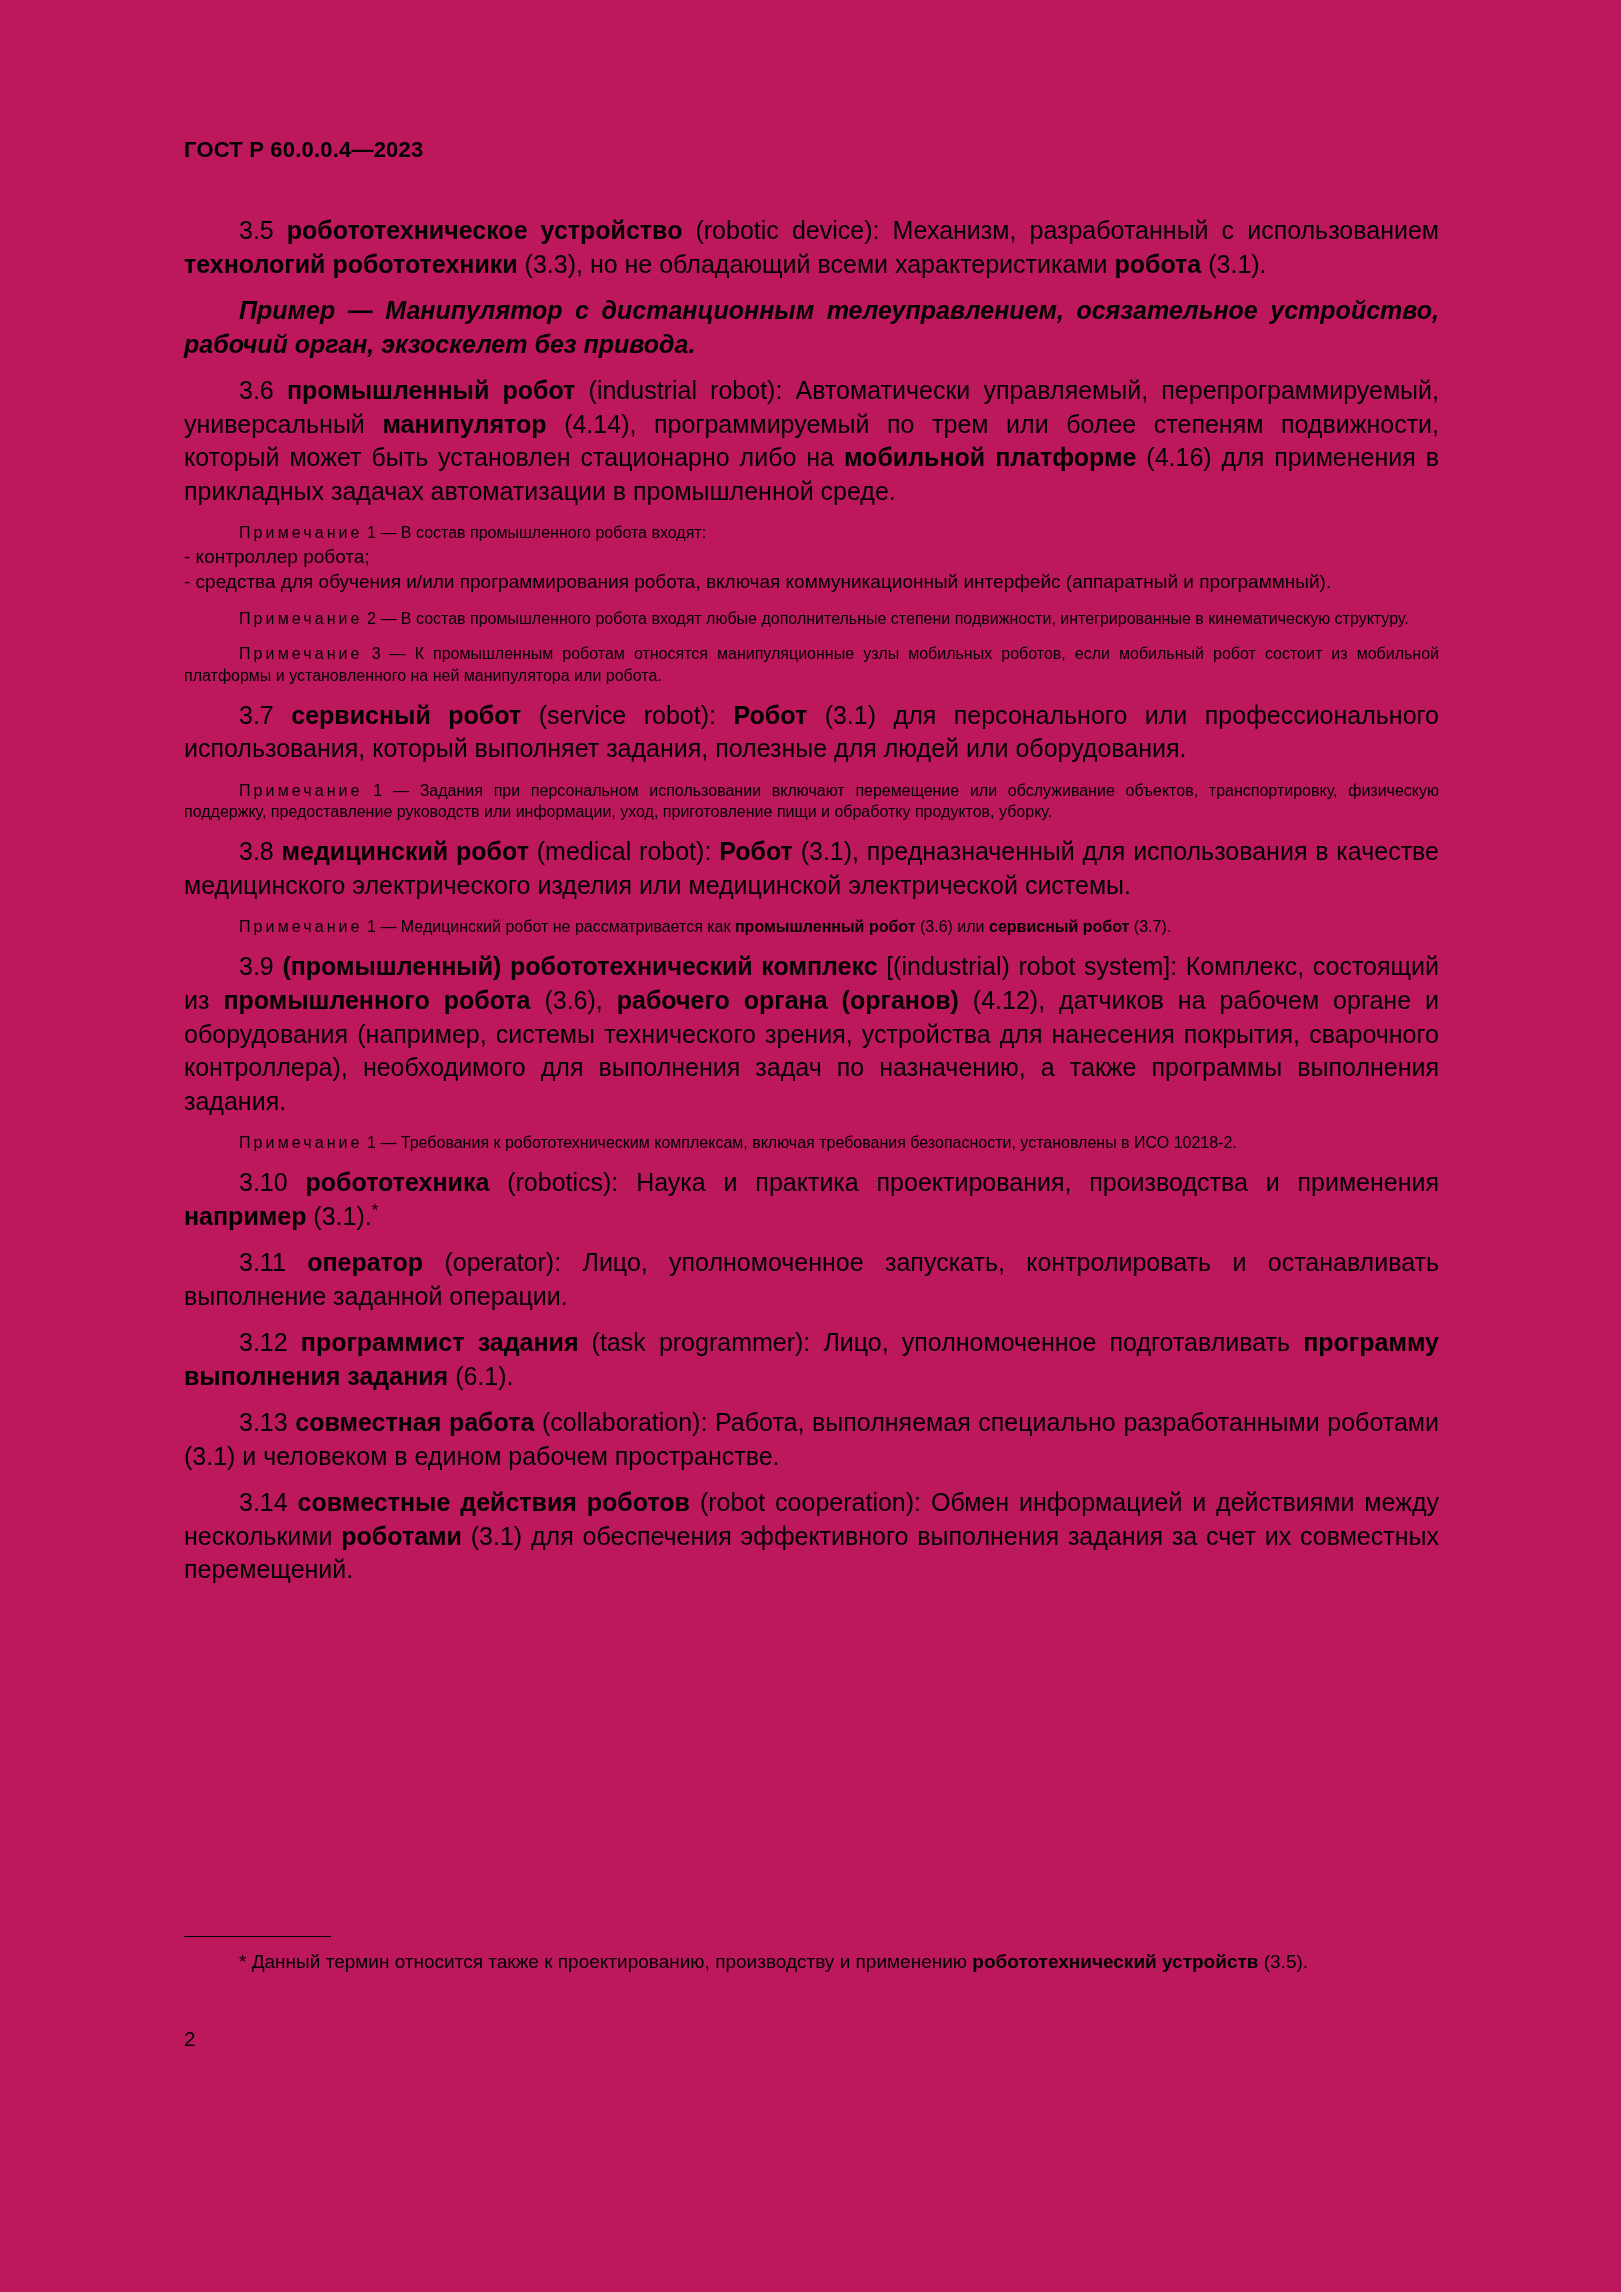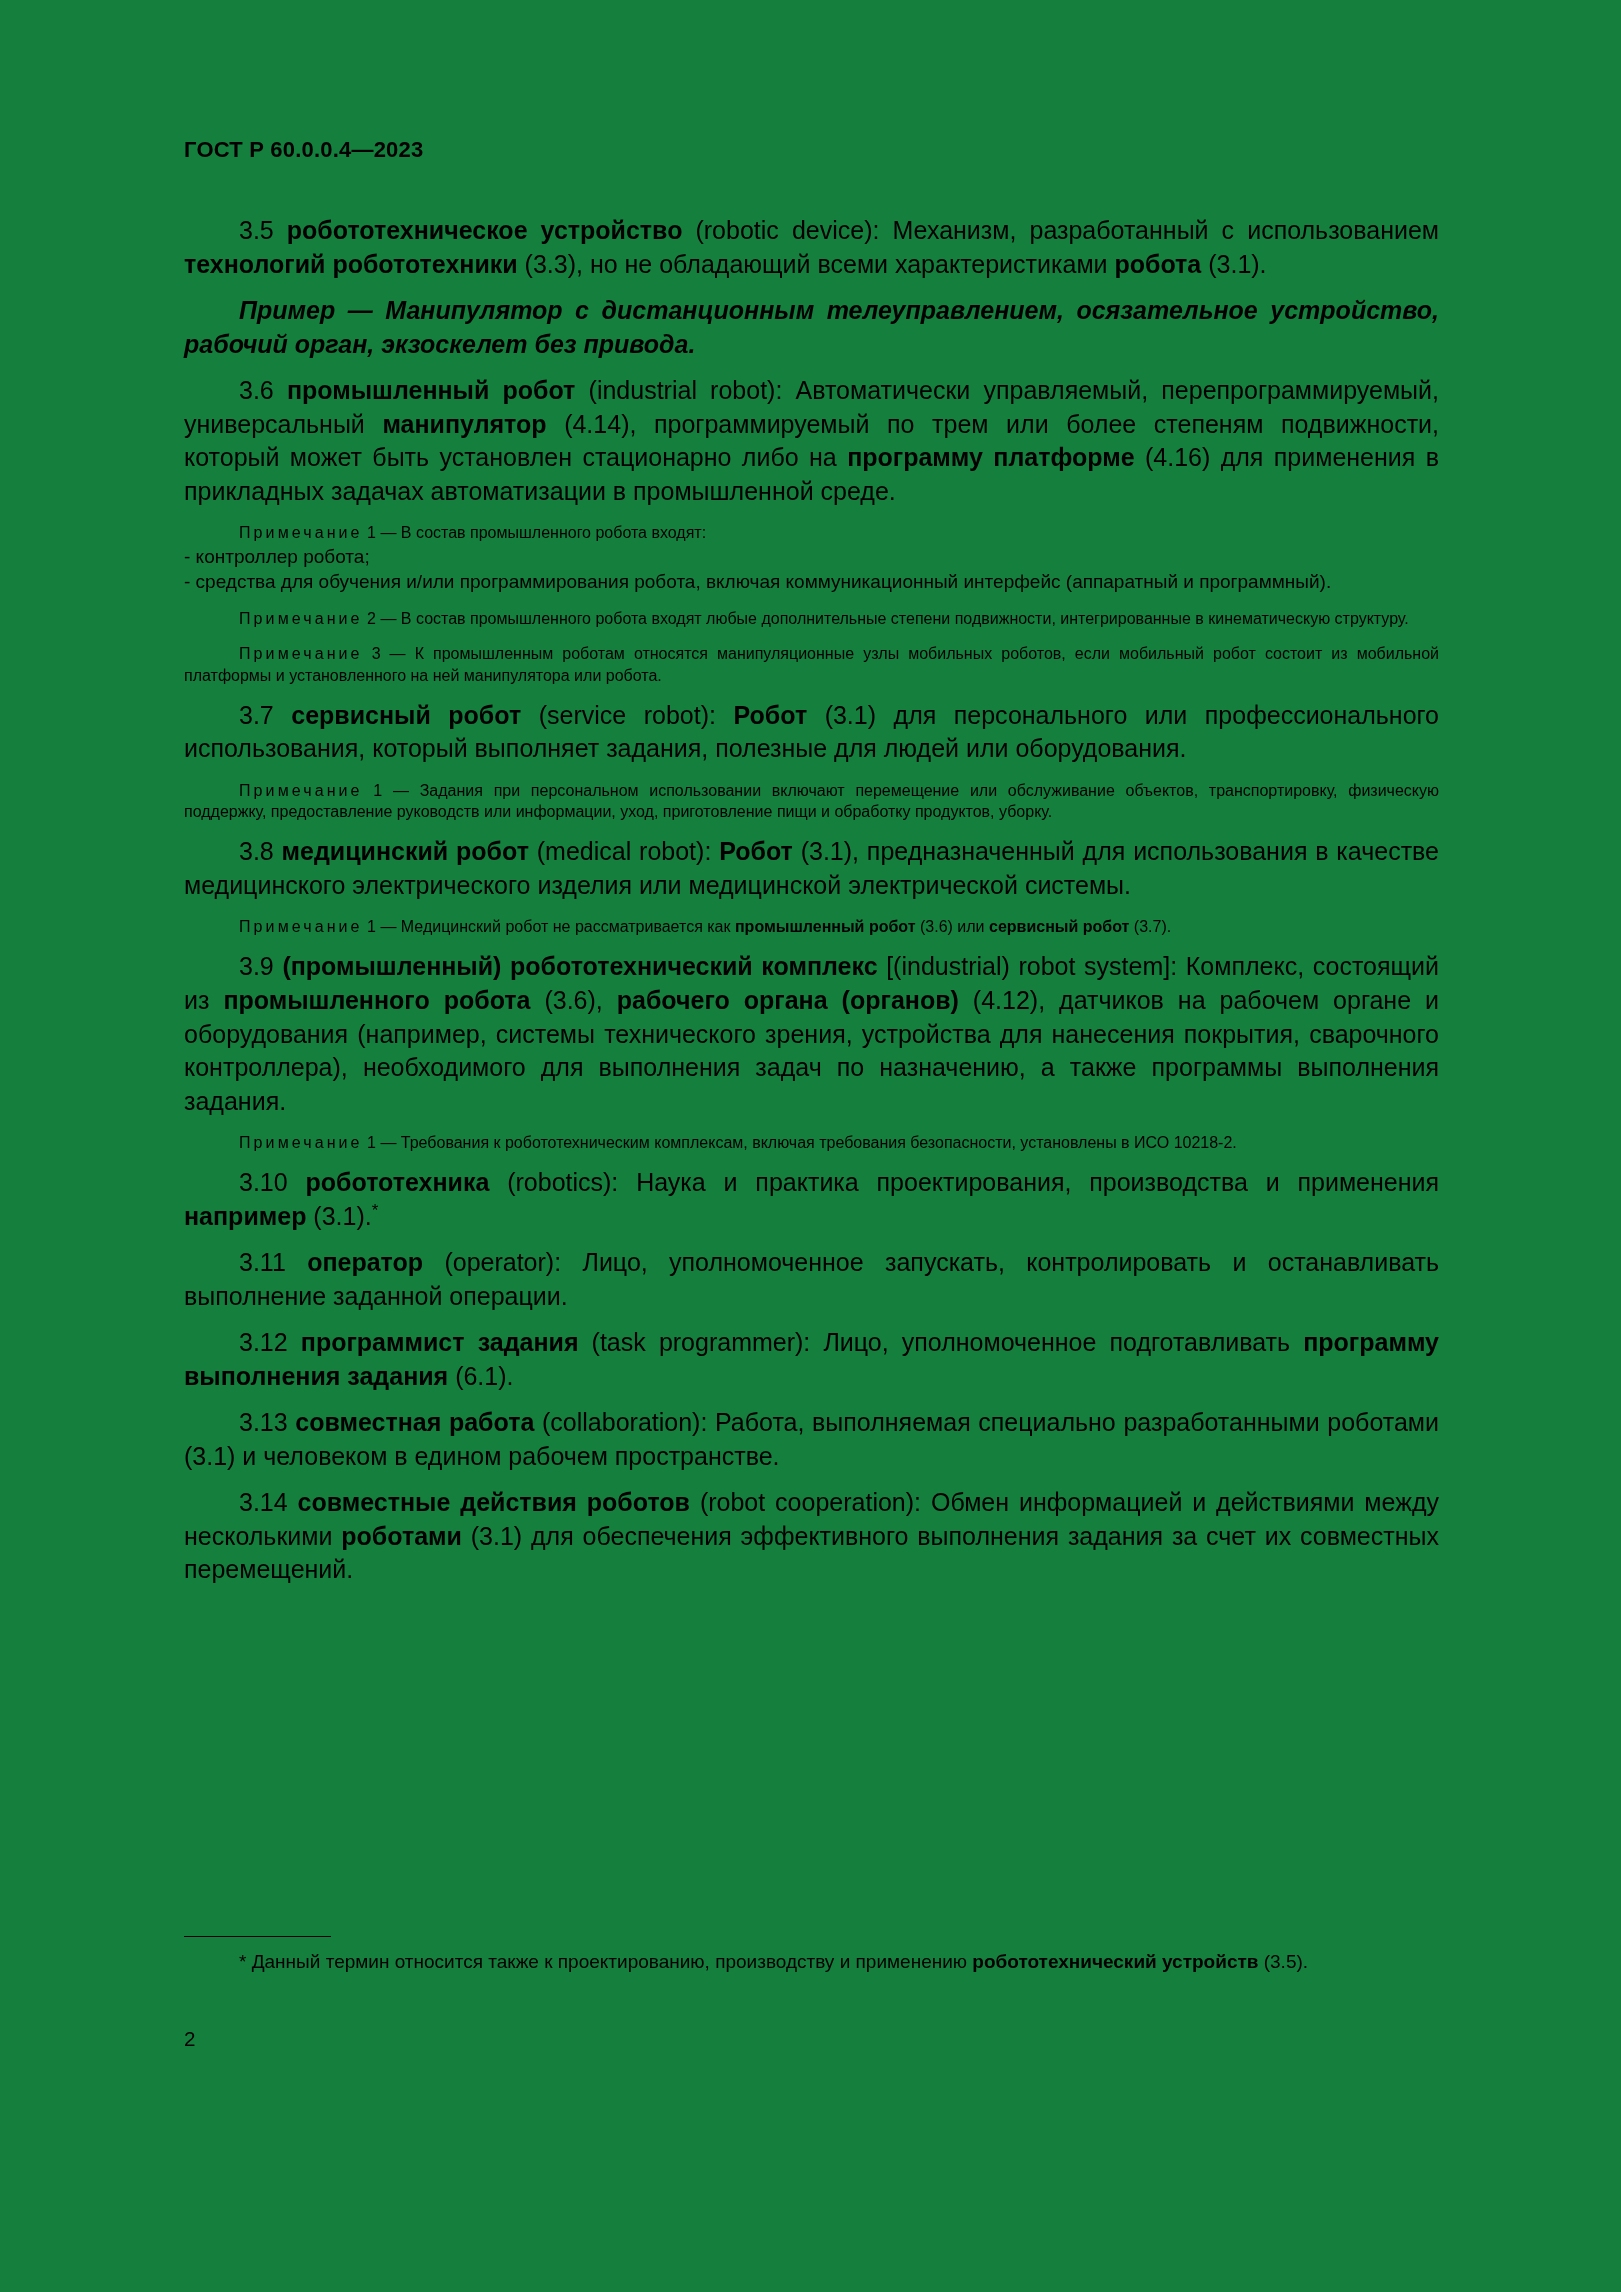--- a/index.html
+++ b/index.html
@@ -4,21 +4,21 @@
 <style>
   html, body {
     margin: 0;
     padding: 0;
     background: #ffffff;
   }
   .page {
     position: relative;
     width: 1621px;
     height: 2293px;
-    background: #15803d;
+    background: #be185d;
     font-family: "Liberation Sans", sans-serif;
     color: #000000;
     box-sizing: border-box;
   }
   .content {
     position: absolute;
     left: 184px;
     top: 137px;
     width: 1255px;
   }
@@ -101,21 +101,21 @@
 <div class="page">
 
   <div class="content">
 
     <div class="doc-header">ГОСТ Р 60.0.0.4—2023</div>
 
     <p class="term">3.5  <b>робототехническое устройство</b> (robotic device): Механизм, разработанный с использованием <b>технологий робототехники</b> (3.3), но не обладающий всеми характеристиками <b>робота</b> (3.1).</p>
 
     <p class="example">Пример — Манипулятор с дистанционным телеуправлением, осязательное устройство, рабочий орган, экзоскелет без привода.</p>
 
-    <p class="term">3.6  <b>промышленный робот</b> (industrial robot): Автоматически управляемый, перепрограммируемый, универсальный <b>манипулятор</b> (4.14), программируемый по трем или более степеням подвижности, который может быть установлен стационарно либо на <b>программу платформе</b> (4.16) для применения в прикладных задачах автоматизации в промышленной среде.</p>
+    <p class="term">3.6  <b>промышленный робот</b> (industrial robot): Автоматически управляемый, перепрограммируемый, универсальный <b>манипулятор</b> (4.14), программируемый по трем или более степеням подвижности, который может быть установлен стационарно либо на <b>мобильной платформе</b> (4.16) для применения в прикладных задачах автоматизации в промышленной среде.</p>
 
     <p class="note"><span class="sp">Примечание</span>  1 — В состав промышленного робота входят:</p>
     <p class="note note-sub">- контроллер робота;</p>
     <p class="note note-sub">- средства для обучения и/или программирования робота, включая коммуникационный интерфейс (аппаратный и программный).</p>
 
     <p class="note"><span class="sp">Примечание</span>  2 — В состав промышленного робота входят любые дополнительные степени подвижности, интегрированные в кинематическую структуру.</p>
 
     <p class="note"><span class="sp">Примечание</span>  3 — К промышленным роботам относятся манипуляционные узлы мобильных роботов, если мобильный робот состоит из мобильной платформы и установленного на ней манипулятора или робота.</p>
 
     <p class="term">3.7  <b>сервисный робот</b> (service robot): <b>Робот</b> (3.1) для персонального или профессионального использования, который выполняет задания, полезные для людей или оборудования.</p>

